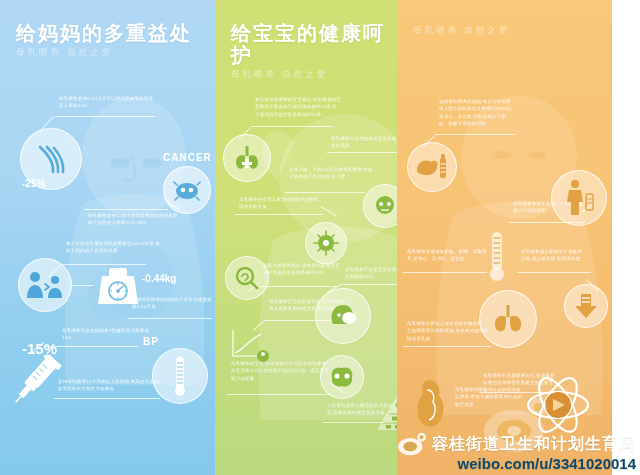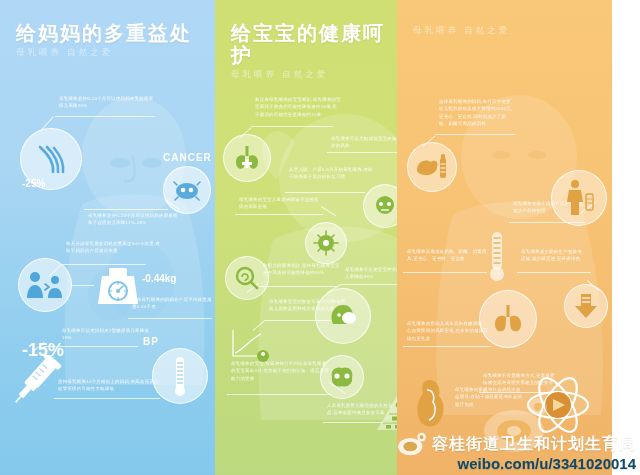--- a/index.html
+++ b/index.html
@@ -166,21 +166,21 @@
 
     <div class="bigstat" style="left:142px;top:273px;">-0.44kg</div>
 
     <div class="note" style="left:132px;top:296px;width:80px;">坚持母乳喂养的妈妈在产后平均体重减重0.44千克</div>
     <div class="line hline" style="left:128px;top:318px;width:84px;"></div>
 
     <div class="note" style="left:62px;top:327px;width:92px;">母乳喂养可以使妈妈患2型糖尿病几率降低15%</div>
     <div class="line hline" style="left:44px;top:346px;width:94px;"></div>
     <div class="line dline" style="left:32px;top:352px;width:16px;transform:rotate(-40deg);"></div>
 
-    <div class="bigstat" style="left:22px;top:340px;font-size:18px;">-15%</div>
+    <div class="bigstat" style="left:22px;top:340px;font-size:15px;">-15%</div>
 
     <svg style="position:absolute;left:12px;top:355px;z-index:7;" width="58" height="62" viewBox="0 0 58 62">
       <g transform="rotate(42 29 31)">
         <rect x="14" y="6" width="14" height="34" rx="2" fill="#ffffff"></rect>
         <rect x="11" y="2" width="20" height="6" rx="1.5" fill="#ffffff"></rect>
         <rect x="18" y="40" width="6" height="12" fill="#ffffff"></rect>
         <path d="M21 52 L21 60" stroke="#ffffff" stroke-width="1.6"></path>
         <g stroke="#9fd2ee" stroke-width="1">
           <path d="M16 14 L22 14"></path>
             <path d="M16 19 L22 19"></path>

